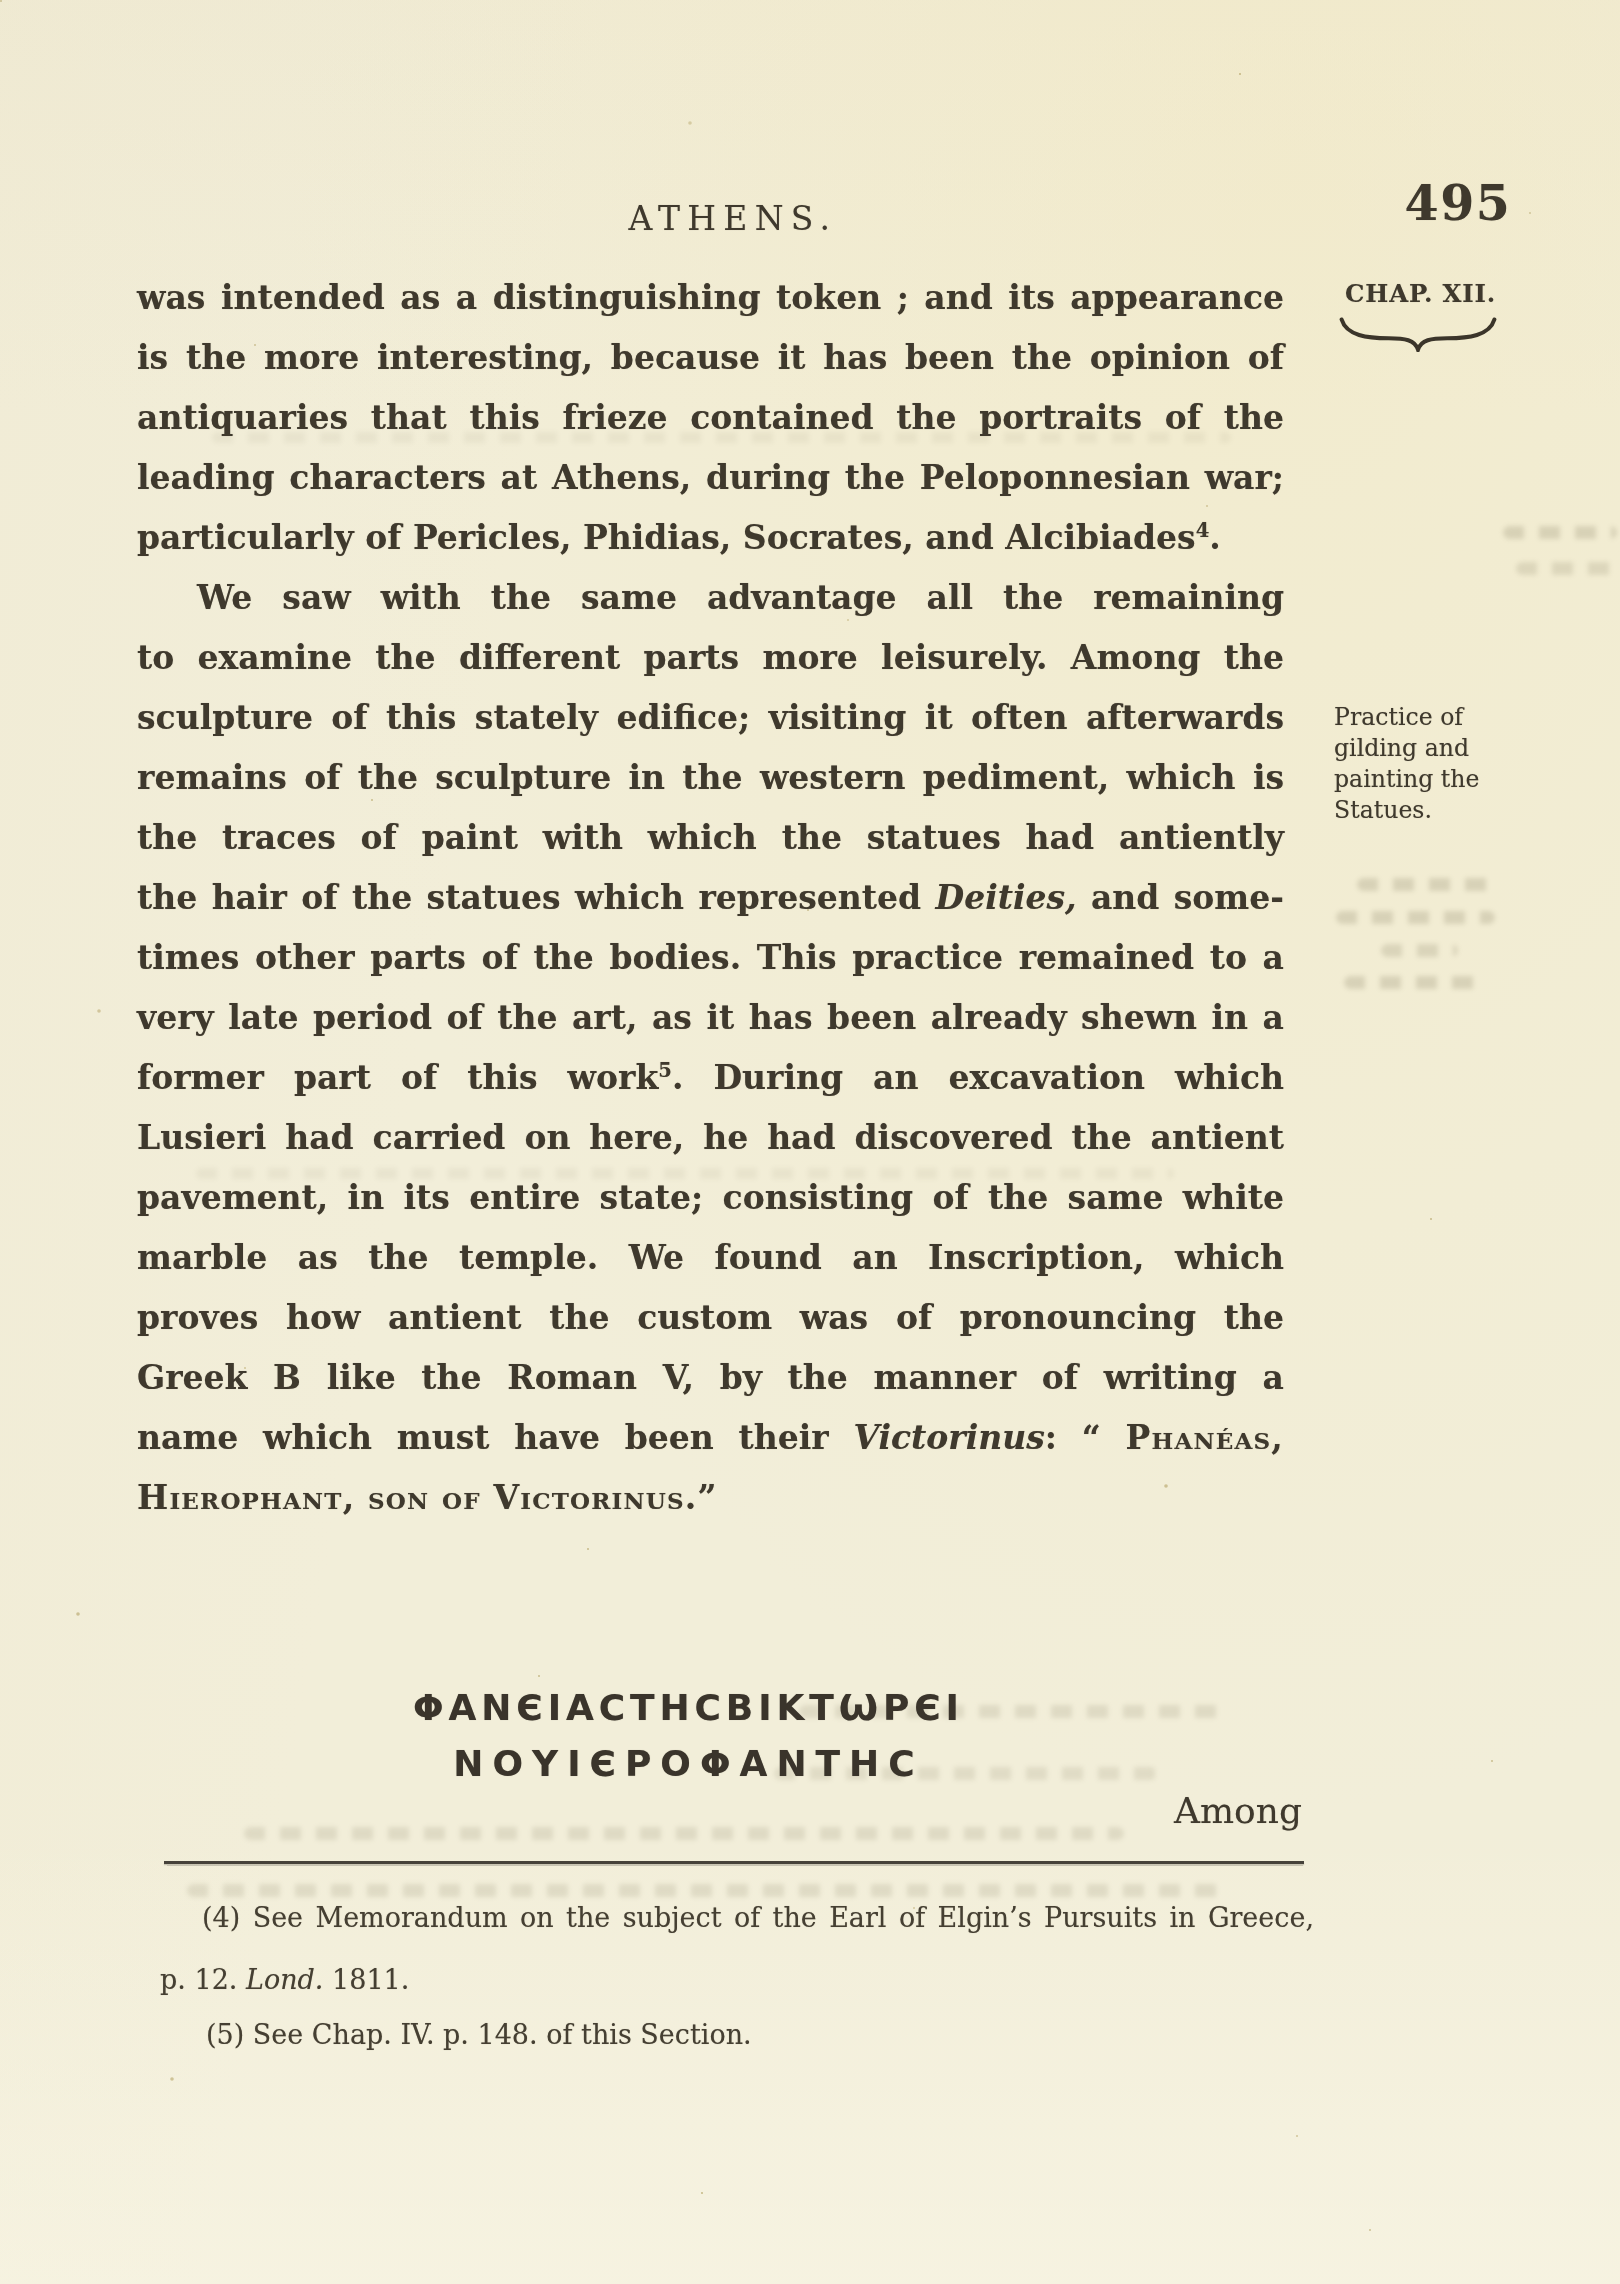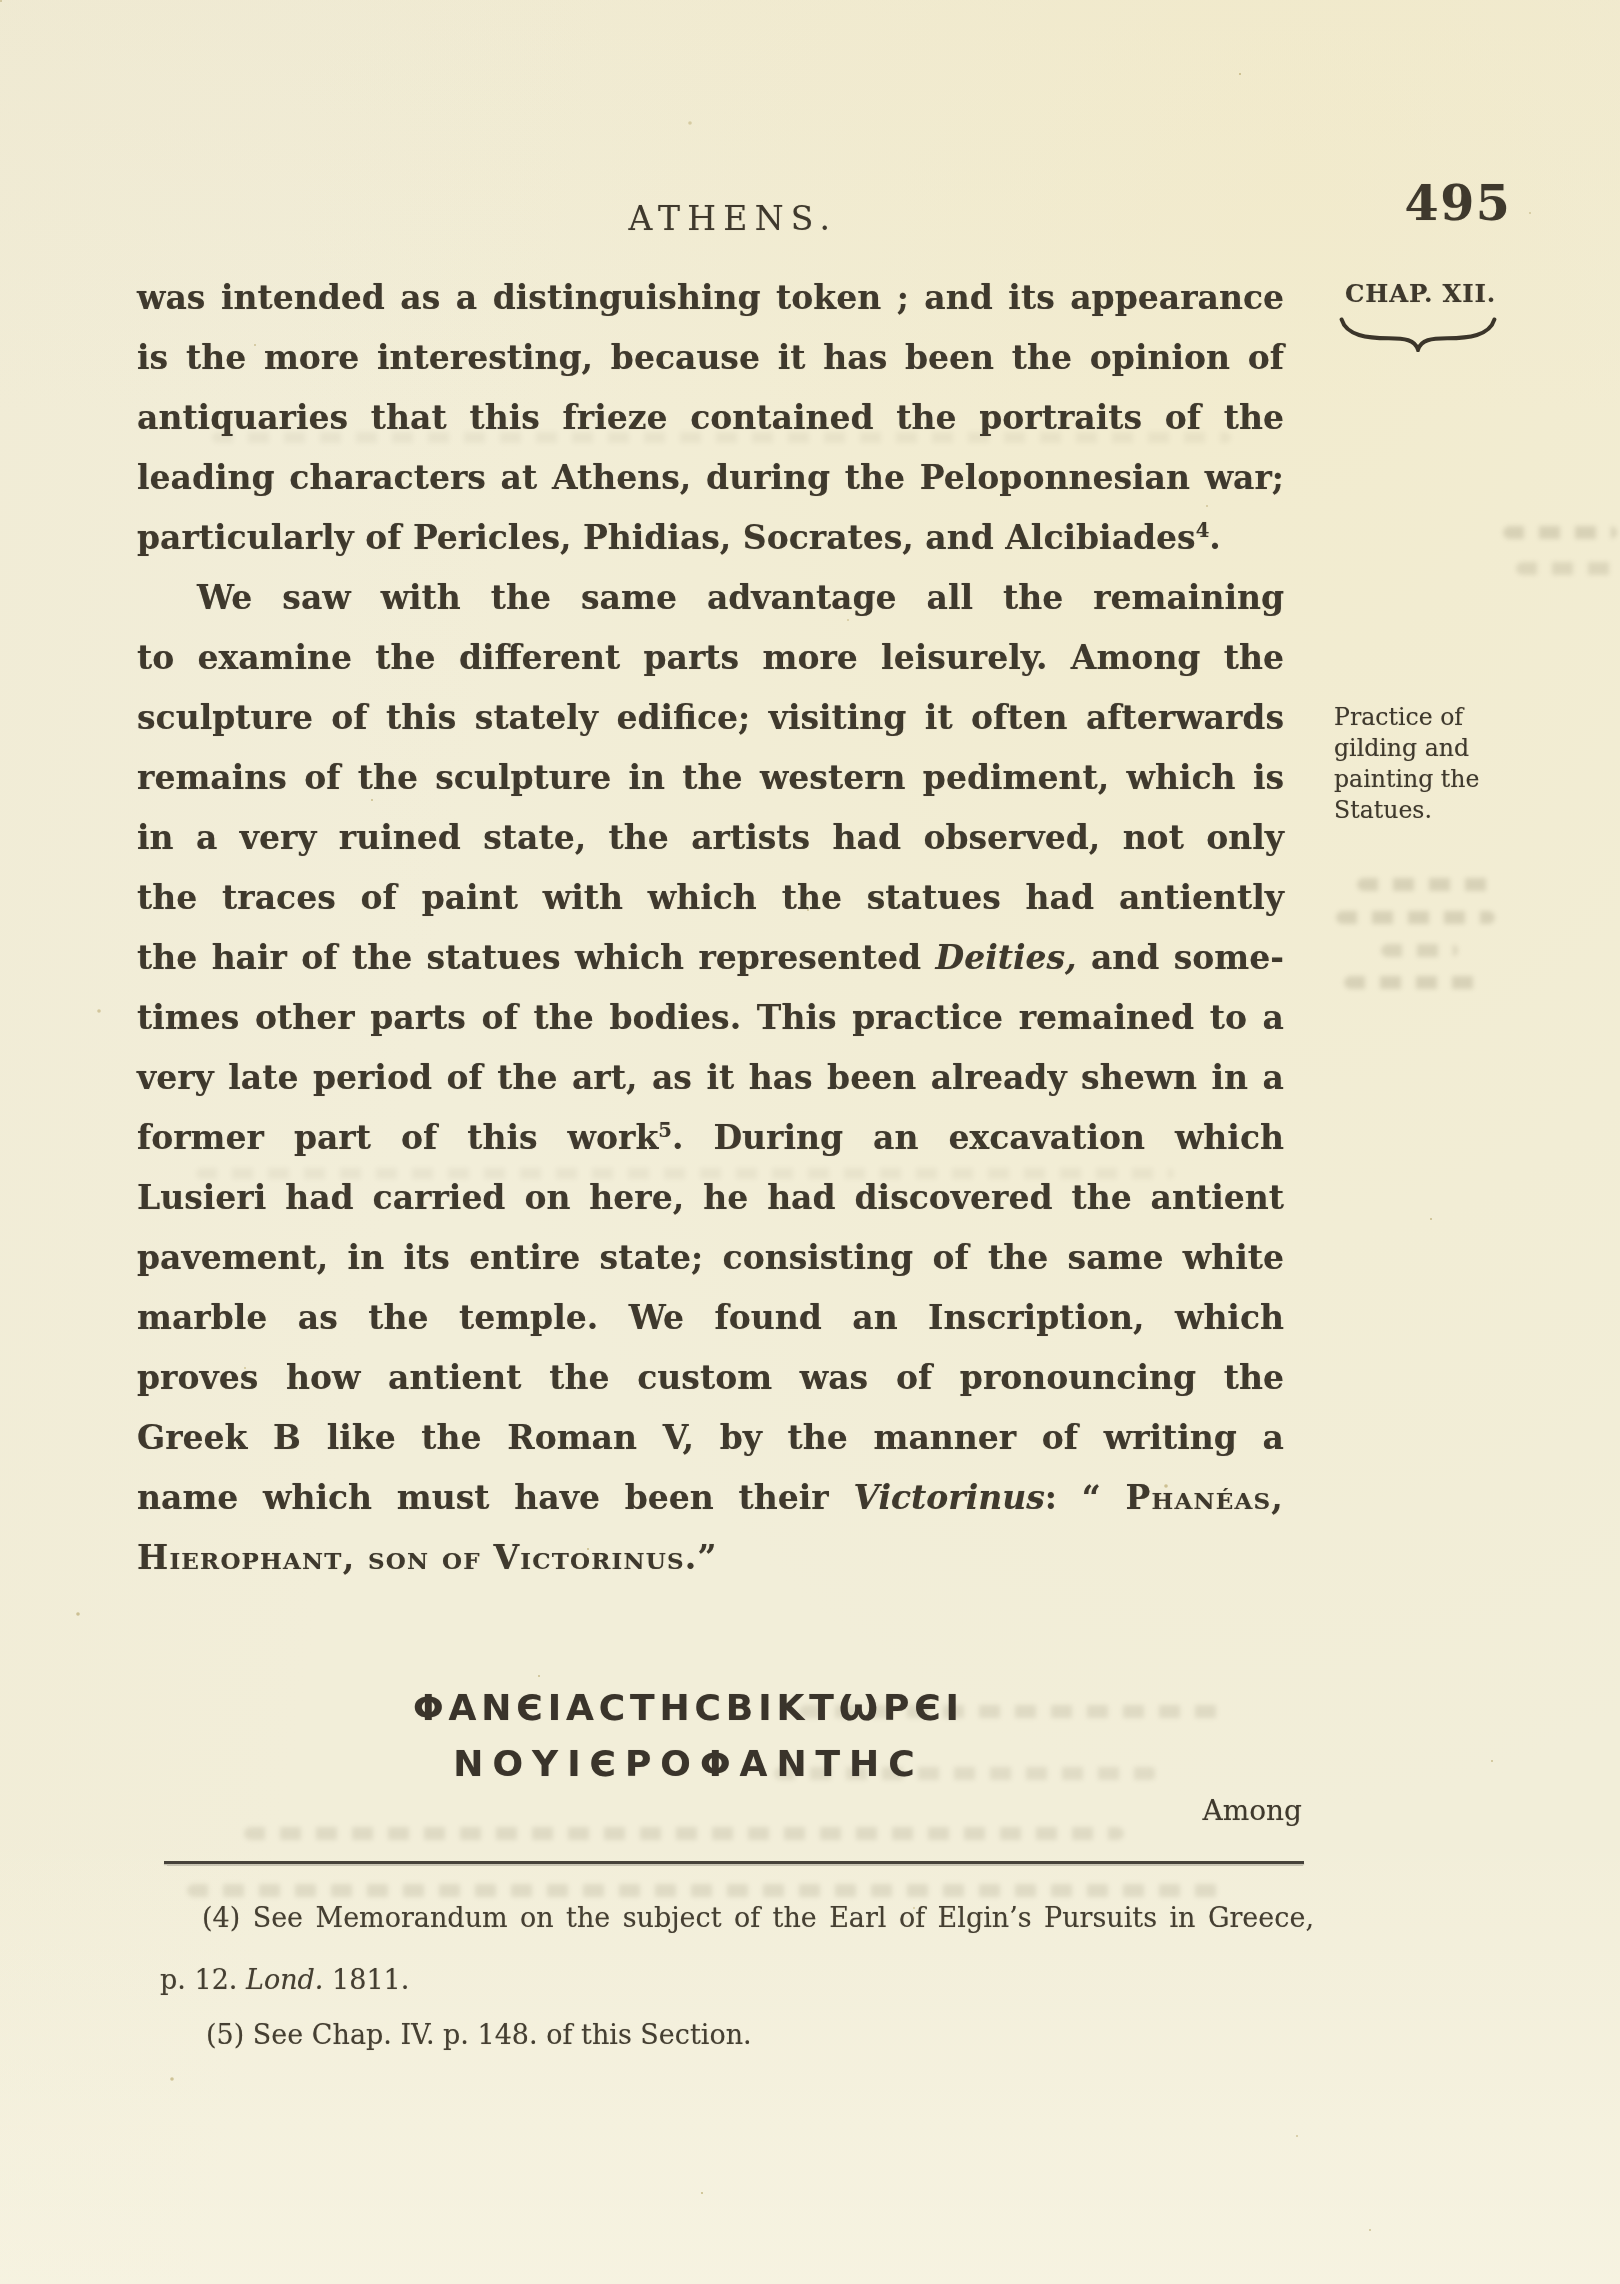--- a/index.html
+++ b/index.html
@@ -42,21 +42,21 @@
   .bl.noju{text-align-last:left;}
   .bl.ind{text-indent:60px;}
   sup{font-size:19.6px;vertical-align:super;line-height:0;}
   .it{font-style:italic;}
   .sc{font-variant:small-caps;letter-spacing:1.2px;}
   .greek{position:absolute;left:114px;width:1149px;text-align:center;
     font-family:"DejaVu Sans","Liberation Sans",sans-serif;font-weight:bold;color:#3a342b;}
   .greek1{top:1685px;font-size:36px;letter-spacing:4.9px;line-height:46px;}
   .greek2{top:1741px;font-size:36px;letter-spacing:9px;line-height:46px;}
   .catchword{position:absolute;left:962px;top:1788px;width:340px;text-align:right;
-    font-size:28px;line-height:46px;}
+    font-size:36px;line-height:46px;}
   .fnrule{position:absolute;left:164px;top:1861px;width:1140px;height:3.3px;background:#46423a;
     box-shadow:0 1.6px 0.8px rgba(70,66,58,.25);}
   .fn{position:absolute;left:160px;width:1154px;font-size:27px;line-height:37px;color:#453f32;}
   .fn1{top:1899px;text-indent:42px;text-align:justify;text-align-last:justify;}
   .fn2{top:1961px;}
   .fn3{top:1991px;text-indent:46px;margin-top:25px;}
 </style>
 </head>
 <body>
 
@@ -96,21 +96,20 @@
 <div class="body-block ink">
   <div class="bl"><span>was intended as a distinguishing token ; and its appearance</span></div>
   <div class="bl"><span>is the more interesting, because it has been the opinion of</span></div>
   <div class="bl"><span>antiquaries that this frieze contained the portraits of the</span></div>
   <div class="bl"><span>leading characters at Athens, during the Peloponnesian war;</span></div>
   <div class="bl noju"><span>particularly of Pericles, Phidias, Socrates, and Alcibiades</span><sup>4</sup><span>.</span></div>
   <div class="bl ind"><span>We saw with the same advantage all the remaining</span></div>
   <div class="bl"><span>to examine the different parts more leisurely.  Among the</span></div>
   <div class="bl"><span>sculpture of this stately edifice; visiting it often afterwards</span></div>
   <div class="bl"><span>remains of the sculpture in the western pediment, which is</span></div>
-  <div class="bl"><span>in a very ruined state, the artists had observed, not only</span></div>
   <div class="bl"><span>the traces of paint with which the statues had antiently</span></div>
   <div class="bl"><span>the hair of the statues which represented </span><span class="it">Deities,</span><span> and some-</span></div>
   <div class="bl"><span>times other parts of the bodies.  This practice remained to a</span></div>
   <div class="bl"><span>very late period of the art, as it has been already shewn in a</span></div>
   <div class="bl"><span>former part of this work</span><sup>5</sup><span>.  During an excavation which</span></div>
   <div class="bl"><span>Lusieri had carried on here, he had discovered the antient</span></div>
   <div class="bl"><span>pavement, in its entire state; consisting of the same white</span></div>
   <div class="bl"><span>marble as the temple.  We found an Inscription, which</span></div>
   <div class="bl"><span>proves how antient the custom was of pronouncing the</span></div>
   <div class="bl"><span>Greek B like the Roman V, by the manner of writing a</span></div>

